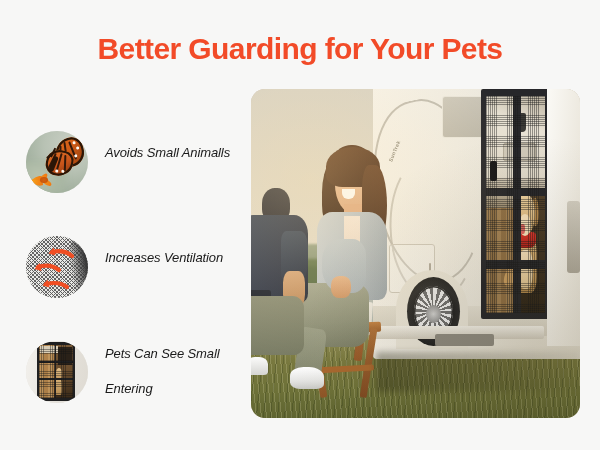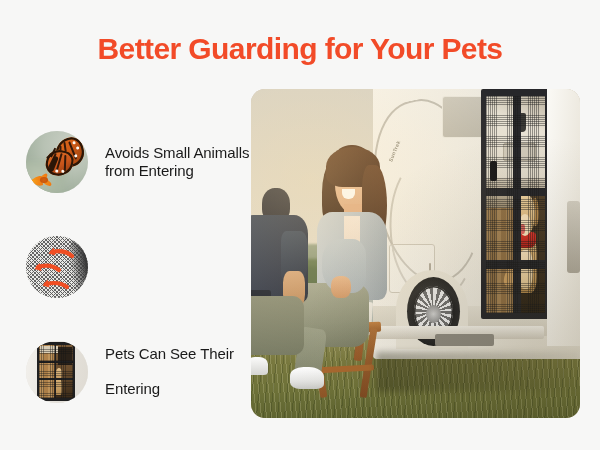--- a/index.html
+++ b/index.html
@@ -31,24 +31,25 @@
   .feature-icon {
     position: absolute; left: 0; top: 0;
     width: 62px; height: 62px;
     border-radius: 50%;
     overflow: hidden;
     background: #e8e8e4;
   }
   .feature-text {
     position: absolute; left: 79px;
     width: 150px;
-    font-size: 15px;
+    font-size: 13px;
     line-height: 17.5px;
     color: #1a1a1a;
     letter-spacing: -0.1px;
+    font-style: italic;
   }
   .ft-2line { top: 13px; }
   .ft-3line { top: 4px; }
 
   
   .ico-butterfly { position: absolute; inset: 0; }
   .bf-sky {
     position: absolute; inset: 0;
     background:
       radial-gradient(circle at 72% 22%, #c9cfc4 0%, #b8c2b4 40%, #9fae9c 75%, #8fa08c 100%);
@@ -627,21 +628,20 @@
             <div class="bf-dot" style="left:40%;top:78%;"></div>
             <div class="bf-dot" style="left:62%;top:72%;"></div>
           </div>
           <div class="bf-body"></div>
           <div class="bf-ant" style="left:38%;top:26%;transform:rotate(26deg);"></div>
           <div class="bf-ant" style="left:33%;top:28%;transform:rotate(52deg);"></div>
         </div>
       </div>
       <div class="feature-text ft-2line">
         <span>Avoids Small Animalls</span><br>
-        <span>from Entering</span>
       </div>
     </div>
 
     <div class="feature">
       <div class="feature-icon">
         <div class="ico-mesh">
           <div class="mesh-weave"></div>
           <div class="mesh-shadow"></div>
           <svg class="mesh-arrow" viewBox="0 0 62 62" width="62" height="62">
             <g fill="none" stroke="#f04e23" stroke-width="4.2" stroke-linecap="round">
@@ -651,21 +651,21 @@
             </g>
             <g fill="#f04e23">
               <path d="M27.5 11.5 L22.5 17.5 L29.5 19.5 Z"></path>
               <path d="M13.5 27 L8.5 33 L15.5 35 Z"></path>
               <path d="M21.5 43.5 L16.5 49.5 L23.5 51.5 Z"></path>
             </g>
           </svg>
         </div>
       </div>
       <div class="feature-text ft-2line">
-        <br>
+        <span>Increases Ventilation</span><br>
       </div>
     </div>
 
     <div class="feature">
       <div class="feature-icon">
         <div class="ico-door">
           <div class="dr-body"></div>
           <div class="dr-frame">
             <div class="dr-inner">
               <div class="dr-wood"></div>
@@ -679,21 +679,21 @@
               </div>
               <div class="dr-mullion-h" style="top:30%;"></div>
               <div class="dr-mullion-h" style="top:62%;"></div>
               <div class="dr-mullion-v" style="left:47%;"></div>
               <div class="dr-mesh-overlay"></div>
             </div>
           </div>
         </div>
       </div>
       <div class="feature-text ft-3line">
-        <span>Pets Can See Their</span><br>
+        <span>Pets Can See Small</span><br>
         <br>
         <span>Entering</span>
       </div>
     </div>
 
   </div>
 
   <div class="photo">
     <div class="ph-layer sky"></div>
     <div class="ph-layer hills"></div>

